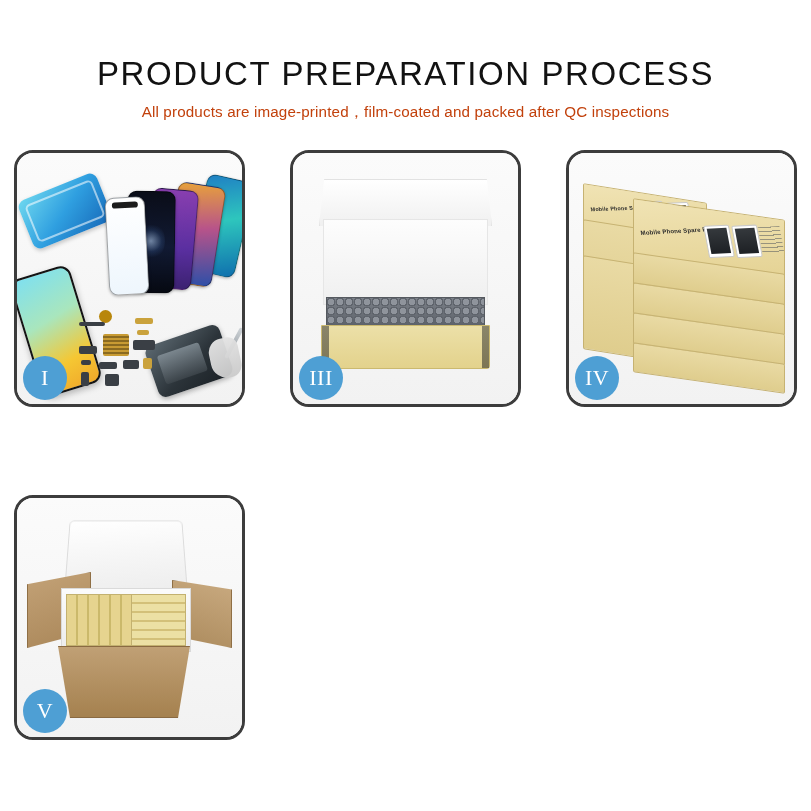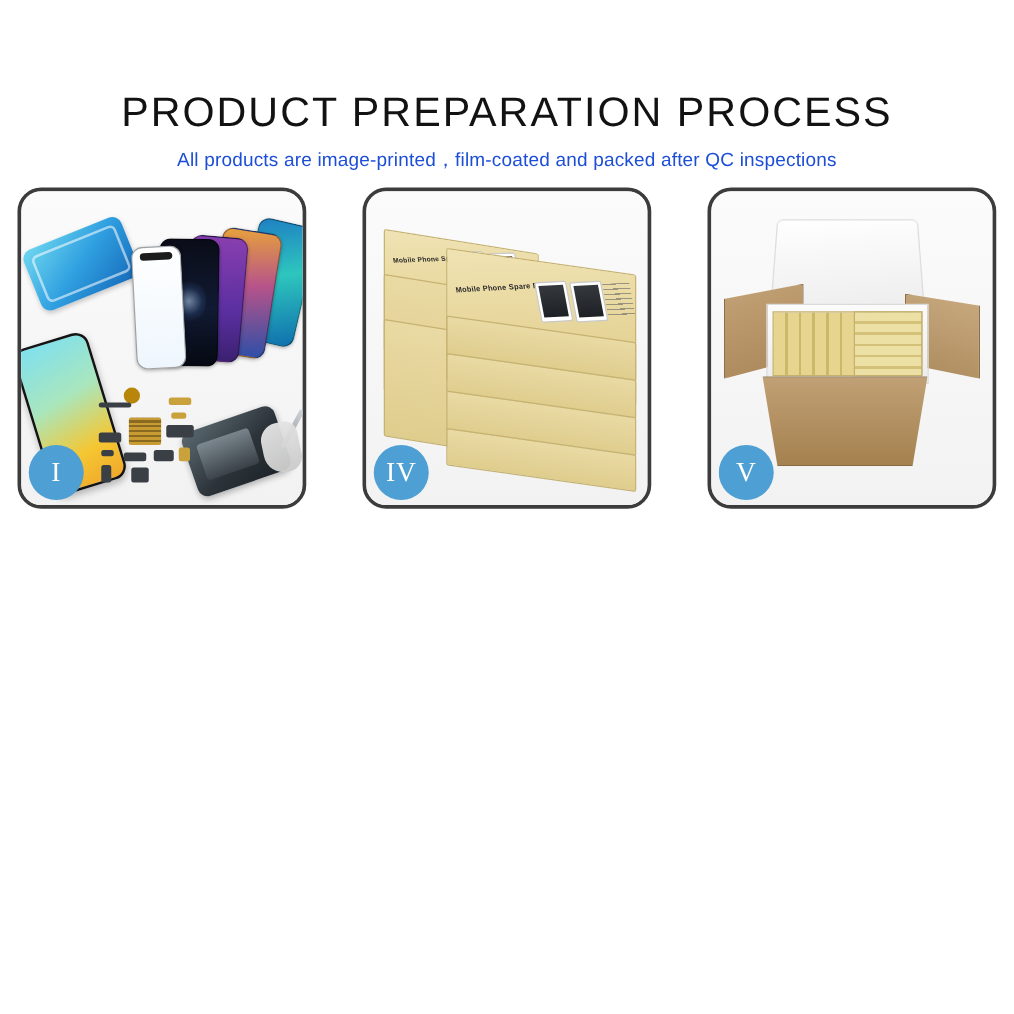--- a/index.html
+++ b/index.html
@@ -19,37 +19,37 @@
     position: relative;
     width: 811px;
     height: 811px;
     background: #ffffff;
     box-sizing: border-box;
   }
 
   
   .header {
     text-align: center;
-    padding-top: 72px;
+    padding-top: 56px;
   }
   .title {
     font-size: 33px;
     letter-spacing: 1.6px;
     font-weight: 400;
     color: #121212;
     line-height: 1.08;
     white-space: nowrap;
     font-family: "Liberation Sans", sans-serif;
   }
   .subtitle {
     margin-top: 10px;
     font-size: 15.2px;
     letter-spacing: 0.15px;
     font-weight: 400;
-    color: #1d4ed8;
+    color: #c2410c;
     white-space: nowrap;
   }
 
   
   .grid {
     position: absolute;
     left: 14px;
     top: 150px;
     width: 783px;
     display: grid;
@@ -404,20 +404,31 @@
           <span class="pt" style="left:2px;top:64px;width:8px;height:14px;"></span>
           <span class="pt" style="left:26px;top:66px;width:14px;height:12px;"></span>
         </div>
         <div class="p1-tool"></div>
         <div class="p1-hand"></div>
       </div>
       <div class="badge">I</div>
     </div>
 
 
+    <div class="panel">
+      <div class="panel-stage">
+        <div class="p3">
+          <div class="p3-lid"></div>
+          <div class="p3-back"></div>
+          <div class="p3-foamrow"></div>
+          <div class="p3-front"></div>
+        </div>
+      </div>
+      <div class="badge">III</div>
+    </div>
 
     <div class="panel">
       <div class="panel-stage">
         <div class="p4">
 
           <div class="kbox" style="left:2px;top:26px;width:122px;height:96px;transform:skewY(9deg);">
             <div class="lid">
               <div class="klabel" style="left:6px;top:14px;">Mobile Phone Spare Parts</div>
               <div class="kphone" style="left:58px;top:6px;">
                   <i></i>

